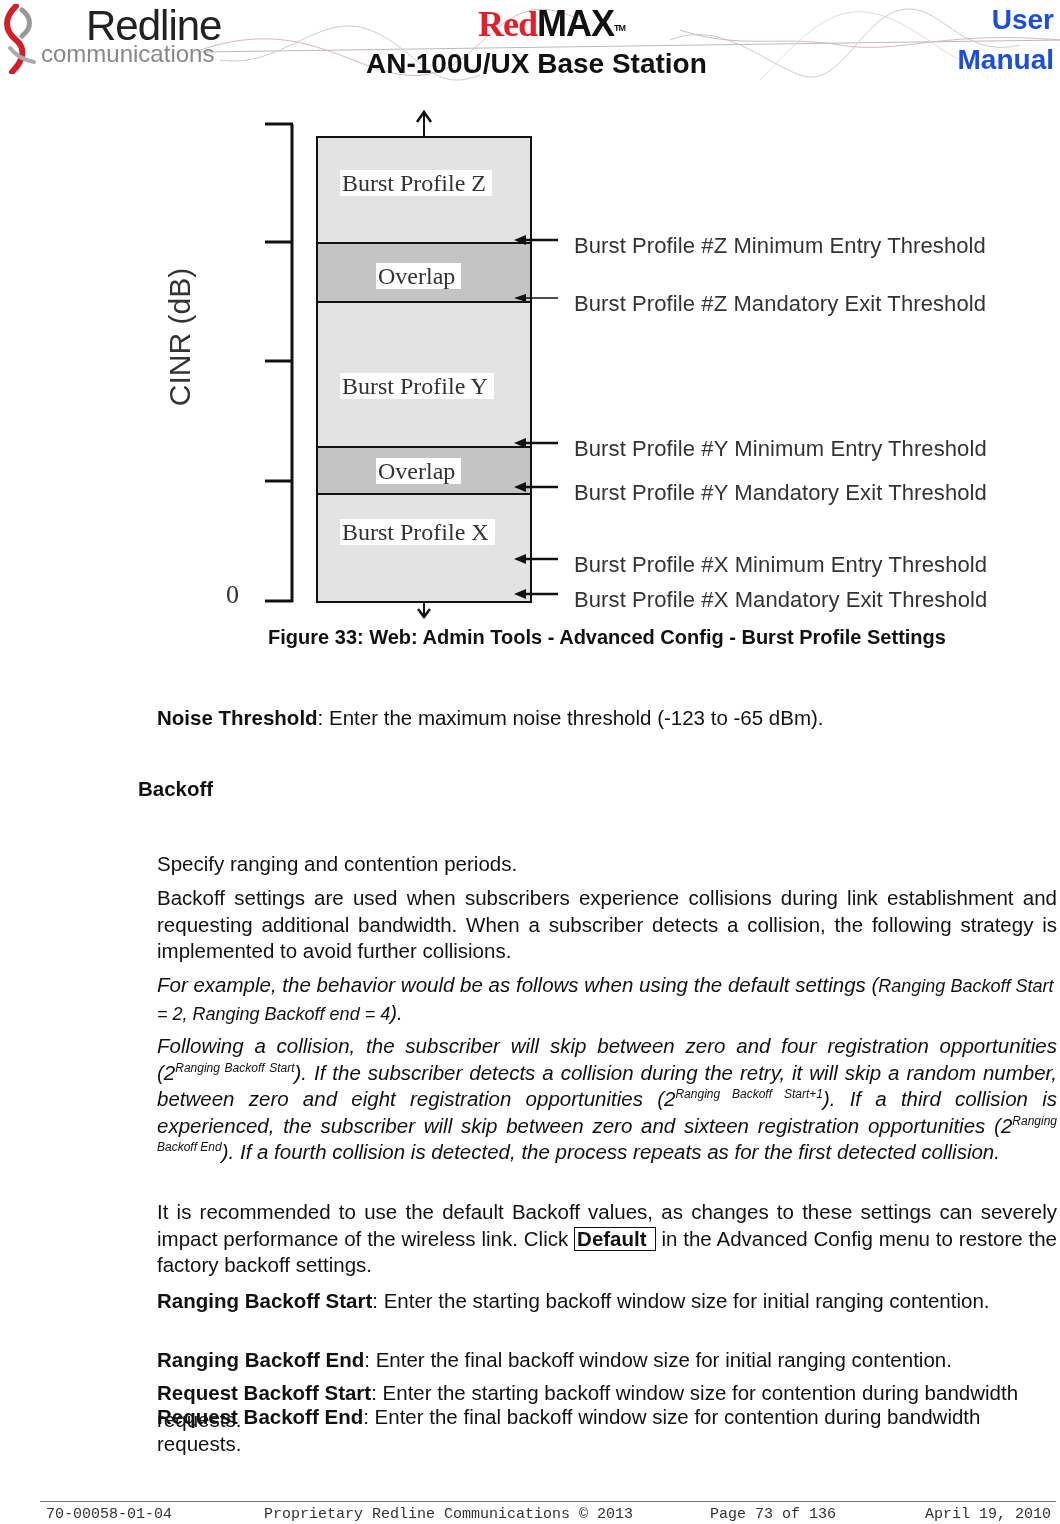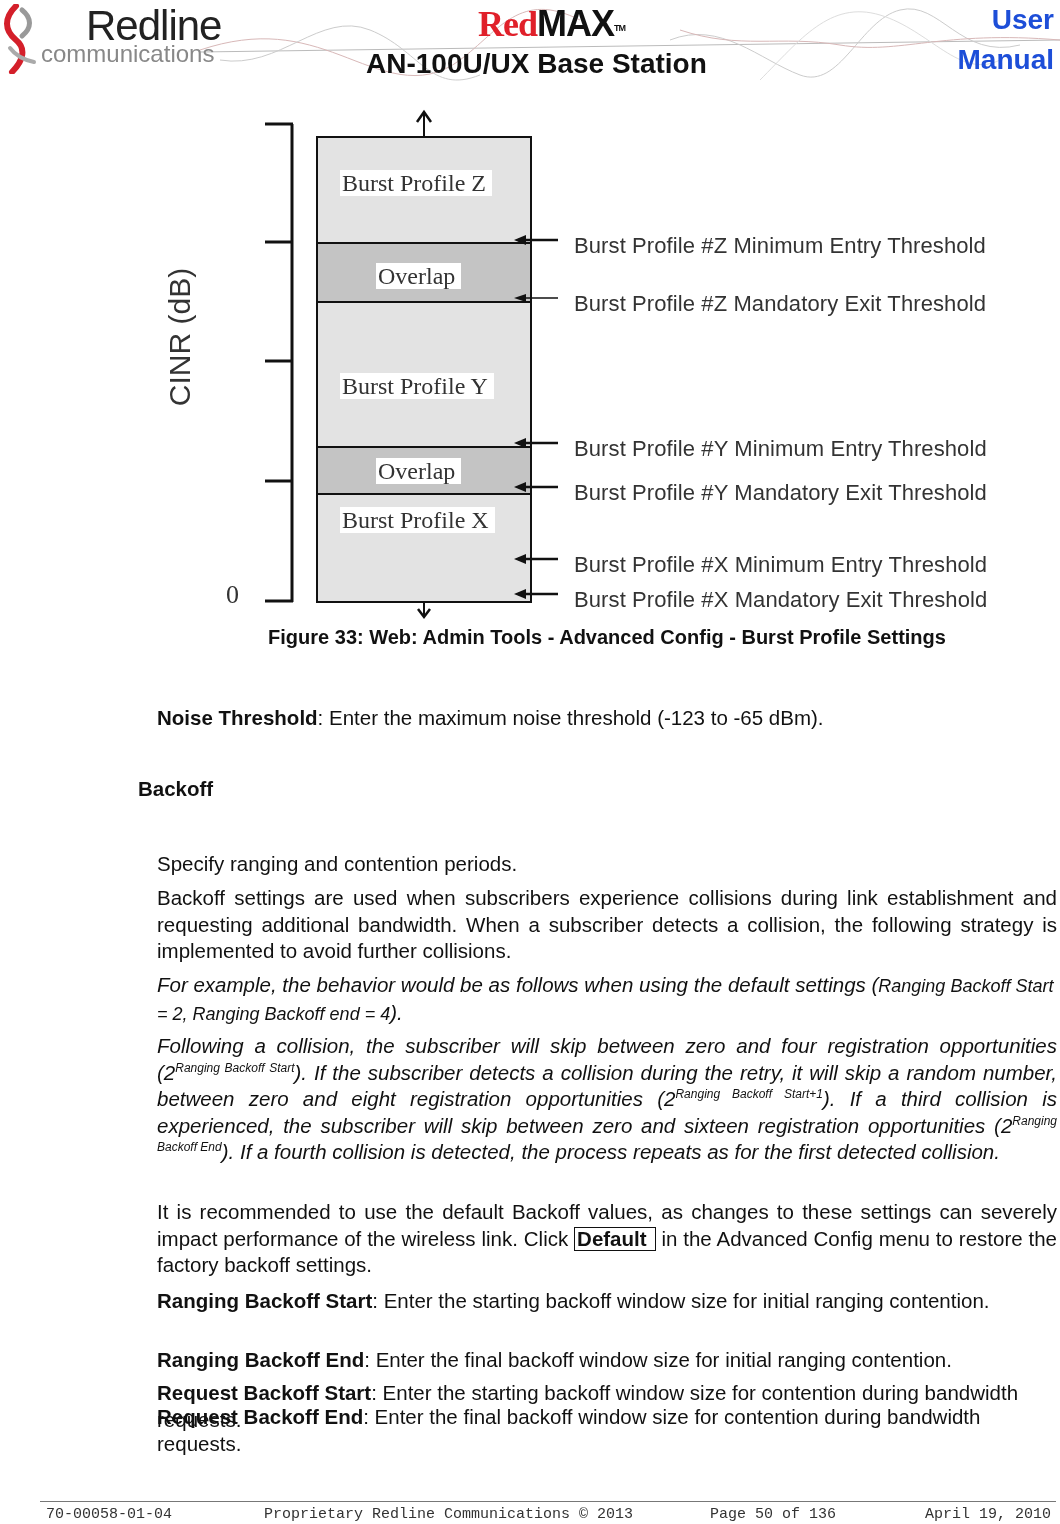--- a/index.html
+++ b/index.html
@@ -90,21 +90,21 @@
   <div class="band" style="top:242px;height:61px;background:#c4c4c4">
     <span class="band-label" style="top:19px;left:58px">Overlap</span>
   </div>
   <div class="band" style="top:301px;height:147px;background:#e3e3e3">
     <span class="band-label" style="top:70px">Burst Profile Y</span>
   </div>
   <div class="band" style="top:446px;height:49px;background:#c4c4c4">
     <span class="band-label" style="top:10px;left:58px">Overlap</span>
   </div>
   <div class="band" style="top:493px;height:110px;background:#e3e3e3">
-    <span class="band-label" style="top:12px">Burst Profile X</span>
+    <span class="band-label" style="top:24px">Burst Profile X</span>
   </div>
 
   <div class="thr" style="top:233px">
     <svg class="thr-arrow" viewBox="0 0 48 14">
         <line x1="6" y1="7" x2="46" y2="7" stroke="#111" stroke-width="2.5"></line>
         <path d="M2 7 L14 2 L14 12 Z" fill="#111"></path>
       </svg>
     <span class="thr-text">Burst Profile #Z Minimum Entry Threshold</span>
   </div>
   <div class="thr" style="top:291px">
@@ -177,14 +177,14 @@
 <div class="p" style="top:1340px">
   <b>Request Backoff Start</b><span>: Enter the starting backoff window size for contention during bandwidth requests.</span>
 </div>
 <div class="p" style="top:1364px">
   <b>Request Backoff End</b><span>: Enter the final backoff window size for contention during bandwidth requests.</span>
 </div>
 
 <div class="footer-rule"></div>
 <div class="footer" style="left:46px">70-00058-01-04</div>
 <div class="footer" style="left:264px">Proprietary Redline Communications © 2013</div>
-<div class="footer" style="left:710px">Page 50 of 136</div>
+<div class="footer" style="left:710px">Page 73 of 136</div>
 <div class="footer" style="left:925px">April 19, 2010</div>
 
 </body></html>

